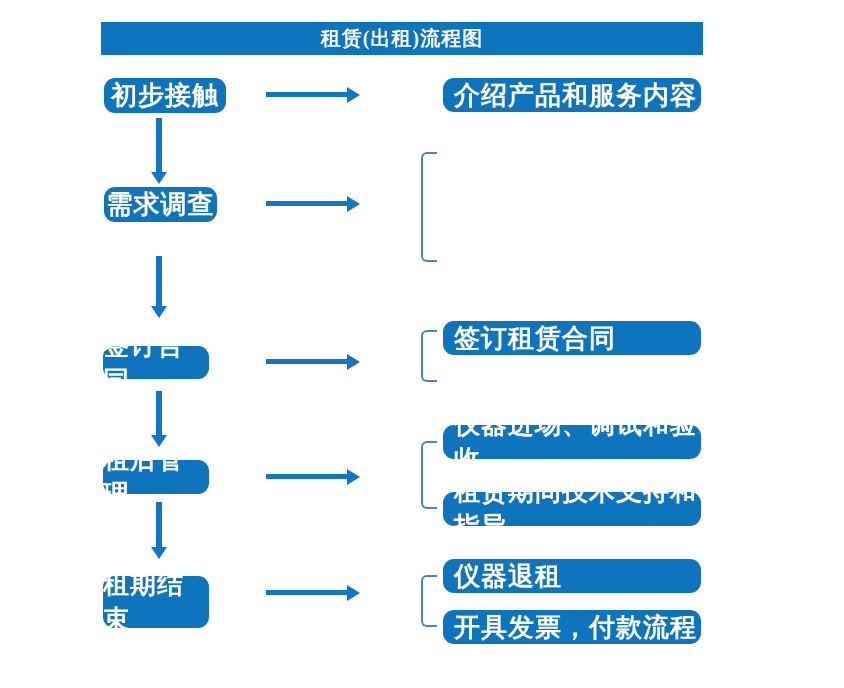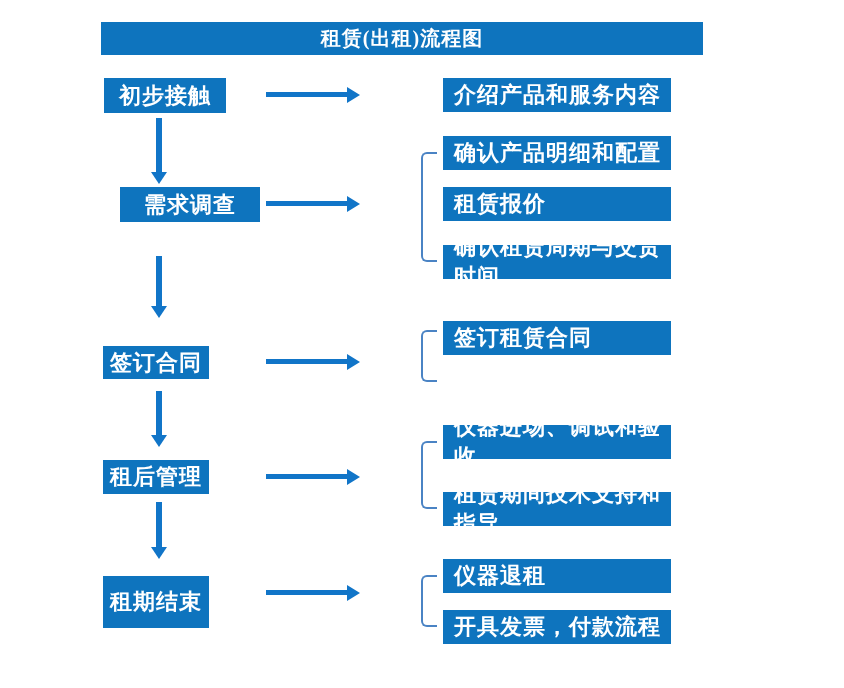--- a/index.html
+++ b/index.html
@@ -8,25 +8,26 @@
     font-family:"Liberation Serif","DejaVu Serif",serif;
   }
   .title-bar{
     position:absolute;left:101px;top:14px;width:602px;height:33px;
     background:var(--box);color:var(--text);
     display:flex;align-items:center;justify-content:center;
     font-size:20px;font-weight:bold;letter-spacing:1px;margin-top:8px;
   }
   .box{
     position:absolute;background:var(--box);color:var(--text);
-    font-size:22px;font-weight:bold;display:flex;align-items:center;
+    font-size:26px;font-weight:bold;display:flex;align-items:center;
     letter-spacing:1px;
+    border-radius:11px;
   }
   .step{justify-content:center;}
-  .detail{left:443px;width:228px;height:34px;justify-content:flex-start;padding-left:11px;box-sizing:border-box;}
+  .detail{left:443px;width:258px;height:34px;justify-content:flex-start;padding-left:11px;box-sizing:border-box;}
   
   .harrow{position:absolute;width:94px;height:16px;}
   .harrow .shaft{position:absolute;left:0;top:5px;width:82px;height:5px;background:var(--arrow);}
   .harrow .head{position:absolute;right:0;top:0;width:0;height:0;
     border-left:13px solid var(--arrow);border-top:8px solid transparent;border-bottom:8px solid transparent;}
   
   .varrow{position:absolute;width:17px;}
   .varrow .shaft{position:absolute;left:5px;top:0;bottom:11px;width:6px;background:var(--arrow);}
   .varrow .head{position:absolute;bottom:0;left:0;width:0;height:0;
     border-top:12px solid var(--arrow);border-left:8px solid transparent;border-right:8px solid transparent;}
@@ -40,21 +41,21 @@
 </head>
 <body>
 
 <div class="canvas">
 
   <div class="title-bar">
     <span>租赁(出租)流程图</span>
   </div>
 
   <div class="box step" style="left:104px;top:78px;width:122px;height:35px">初步接触</div>
-  <div class="box step" style="left:120px;top:187px;width:140px;height:35px">需求调查</div>
+  <div class="box step" style="left:104px;top:187px;width:113px;height:35px">需求调查</div>
   <div class="box step" style="left:103px;top:460px;width:106px;height:34px">租后管理</div>
   <div class="box step" style="left:103px;top:346px;width:106px;height:33px">签订合同</div>
   <div class="box step" style="left:103px;top:576px;width:106px;height:52px">租期结束</div>
 
   <div class="varrow" style="left:151px;top:118px;height:66px">
       <i class="shaft"></i>
       <i class="head"></i>
     </div>
   <div class="varrow" style="left:151px;top:256px;height:62px">
       <i class="shaft"></i>
@@ -90,23 +91,20 @@
       <i class="head"></i>
     </div>
 
   <div class="bracket" style="top:152px;height:110px"></div>
   <div class="bracket" style="top:330px;height:52px"></div>
   <div class="bracket" style="top:441px;height:68px"></div>
   <div class="bracket" style="top:575px;height:52px"></div>
 
   <div class="box detail" style="top:78px">介绍产品和服务内容</div>
 
-  <div class="box detail" style="top:136px">确认产品明细和配置</div>
-  <div class="box detail" style="top:187px">租赁报价</div>
-  <div class="box detail" style="top:245px">确认租赁周期与交货时间</div>
 
   <div class="box detail" style="top:321px">签订租赁合同</div>
 
   <div class="box detail" style="top:425px">仪器进场、调试和验收</div>
   <div class="box detail" style="top:492px">租赁期间技术支持和指导</div>
 
   <div class="box detail" style="top:559px">仪器退租</div>
   <div class="box detail" style="top:610px">开具发票，付款流程</div>
 
 </div>

